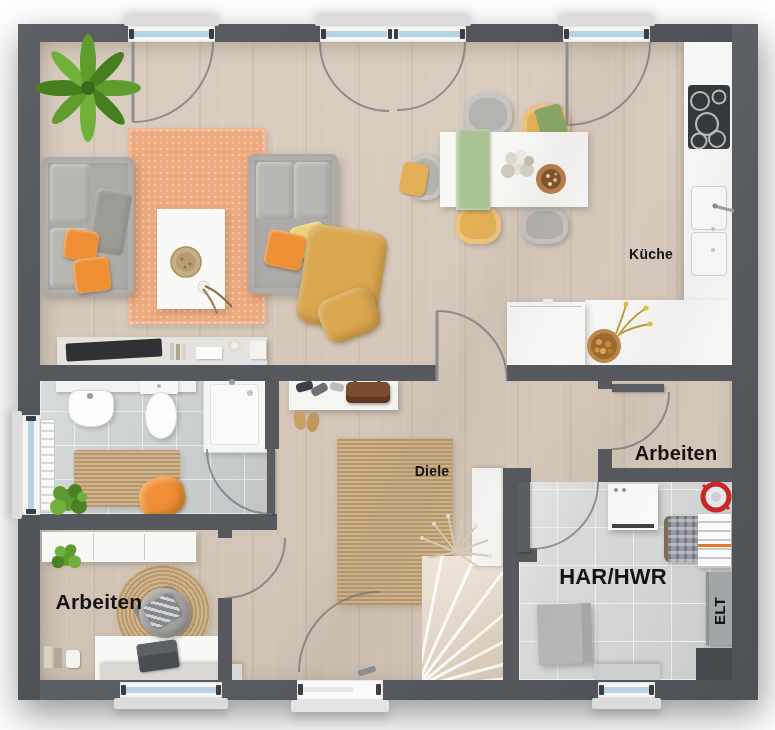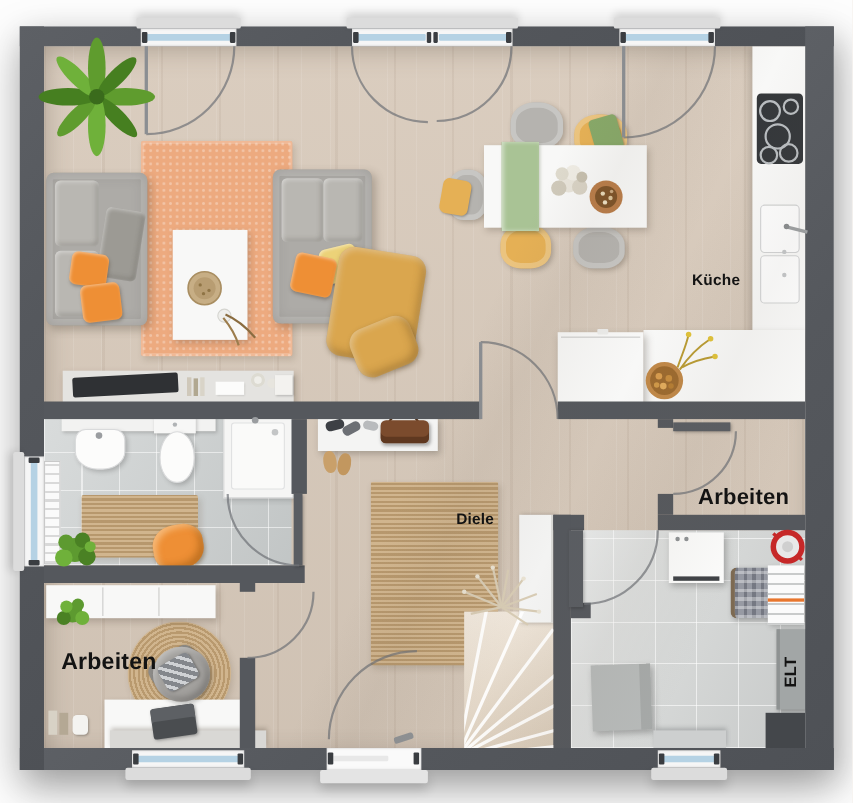--- a/index.html
+++ b/index.html
@@ -417,16 +417,17 @@
     <g fill="#8f9294">
       <circle cx="616" cy="490" r="2"></circle>
         <circle cx="624" cy="490" r="2"></circle>
     </g>
   </svg>
 
   <div class="abs room-label" style="left:651px;top:242px;font-size:14px;margin-top:12px;">Küche</div>
   <div class="abs room-label" style="left:400px;top:471px;font-size:14px;margin-left:32px;">Diele</div>
   <div class="abs room-label" style="left:676px;top:453px;font-size:20px;">Arbeiten</div>
   <div class="abs room-label" style="left:99px;top:602px;font-size:21px;">Arbeiten</div>
+  <div class="abs room-label" style="left:613px;top:577px;font-size:22px;">HAR/HWR</div>
   <div class="abs room-label" style="left:719px;top:611px;font-size:15px;transform:translate(-50%,-50%) rotate(-90deg);">ELT</div>
 
   <div class="abs sheen"></div>
 </div>
 
 </body></html>

